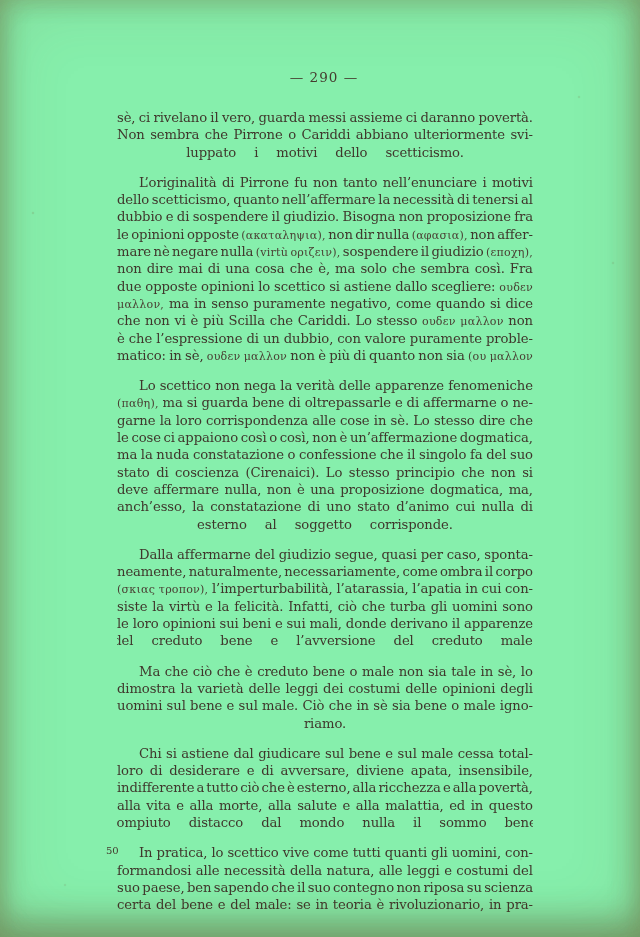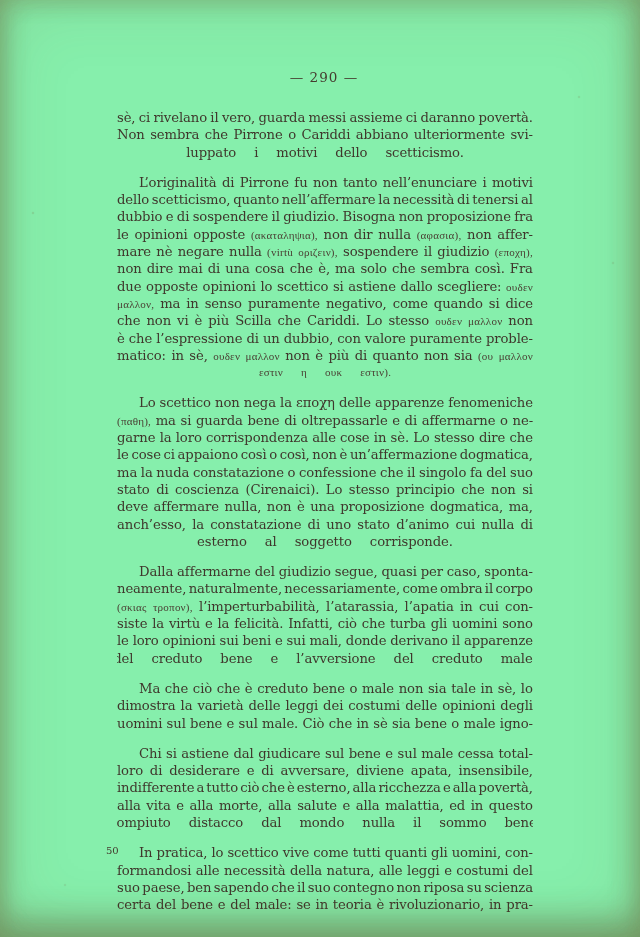--- a/index.html
+++ b/index.html
@@ -47,21 +47,21 @@
   }
   .paragraph{margin:13px;}
   .line{
     display:flex;justify-content:space-between;align-items:baseline;
     height:17.3px;line-height:17.3px;overflow:hidden;
     box-sizing:border-box;width:100%;
   }
   .line.flush{justify-content:center;column-gap:18px;}
   .line.indent{padding-left:22px;}
   .word{white-space:pre;}
-  .greek{font-size:0.84em;letter-spacing:0.2px;color:#4a4134;font-family:Liberation Serif, serif;}
+  .greek{font-size:0.84em;letter-spacing:0.2px;color:#4a4134;}
   .signature{
     position:absolute;left:106px;top:845px;
     font-size:10px;color:#453b2e;
   }
 </style>
 </head>
 <body>
 
 <div class="page">
   <div class="speckles"></div>
@@ -235,35 +235,29 @@
           <span class="word">non</span>
           <span class="word">è</span>
           <span class="word">più</span>
           <span class="word">di</span>
           <span class="word">quanto</span>
           <span class="word">non</span>
           <span class="word">sia</span>
           <span class="word greek">(ου</span>
           <span class="word greek">μαλλον</span>
         </div>
-        <div class="line flush">
-          <span class="word greek">εστιν</span>
-          <span class="word greek">η</span>
-          <span class="word greek">ουκ</span>
-          <span class="word greek">εστιν).</span>
-        </div>
       </div>
       <div class="paragraph">
         <div class="line indent">
           <span class="word">Lo</span>
           <span class="word">scettico</span>
           <span class="word">non</span>
           <span class="word">nega</span>
           <span class="word">la</span>
-          <span class="word">εποχη</span>
+          <span class="word">verità</span>
           <span class="word">delle</span>
           <span class="word">apparenze</span>
           <span class="word">fenomeniche</span>
         </div>
         <div class="line">
           <span class="word greek">(παθη),</span>
           <span class="word">ma</span>
           <span class="word">si</span>
           <span class="word">guarda</span>
           <span class="word">bene</span>
@@ -468,20 +462,23 @@
           <span class="word">male.</span>
           <span class="word">Ciò</span>
           <span class="word">che</span>
           <span class="word">in</span>
           <span class="word">sè</span>
           <span class="word">sia</span>
           <span class="word">bene</span>
           <span class="word">o</span>
           <span class="word">male</span>
           <span class="word">igno-</span>
+        </div>
+        <div class="line flush">
+          <span class="word">riamo.</span>
         </div>
       </div>
       <div class="paragraph">
         <div class="line indent">
           <span class="word">Chi</span>
           <span class="word">si</span>
           <span class="word">astiene</span>
           <span class="word">dal</span>
           <span class="word">giudicare</span>
           <span class="word">sul</span>

